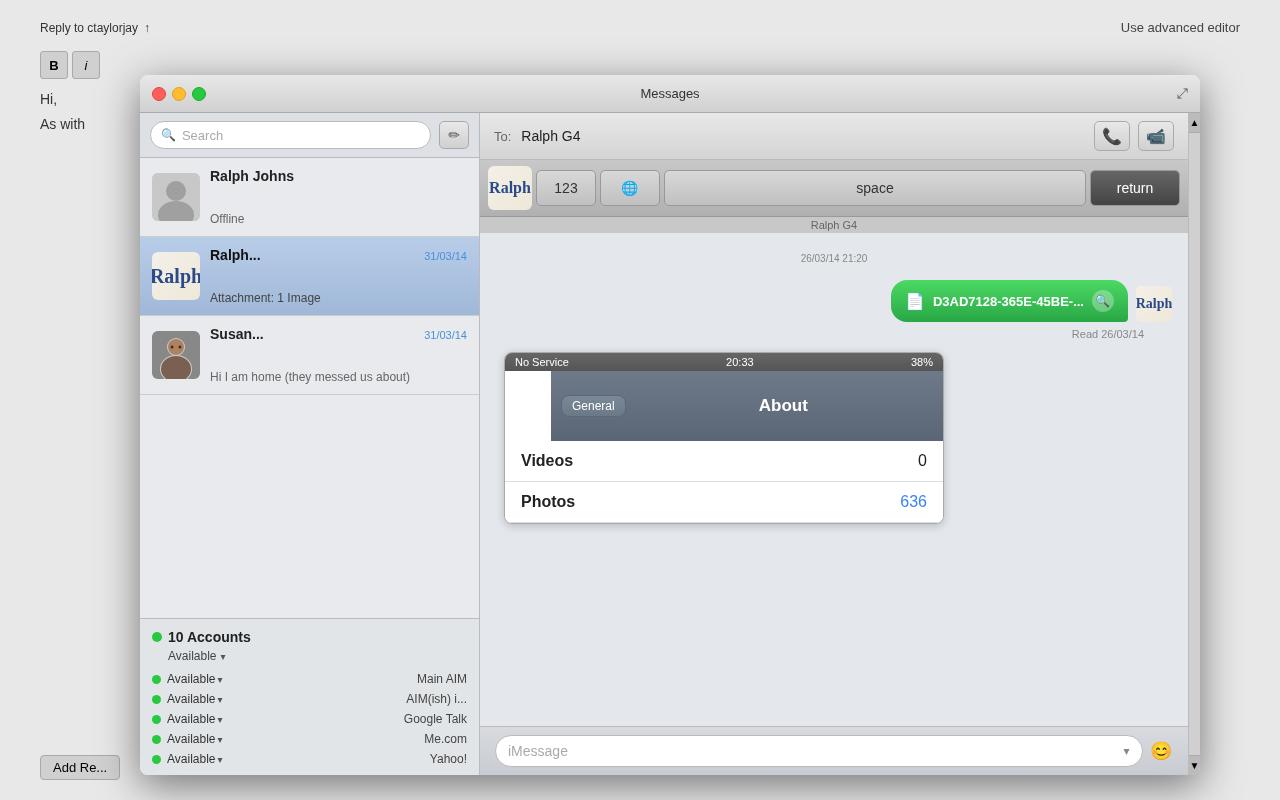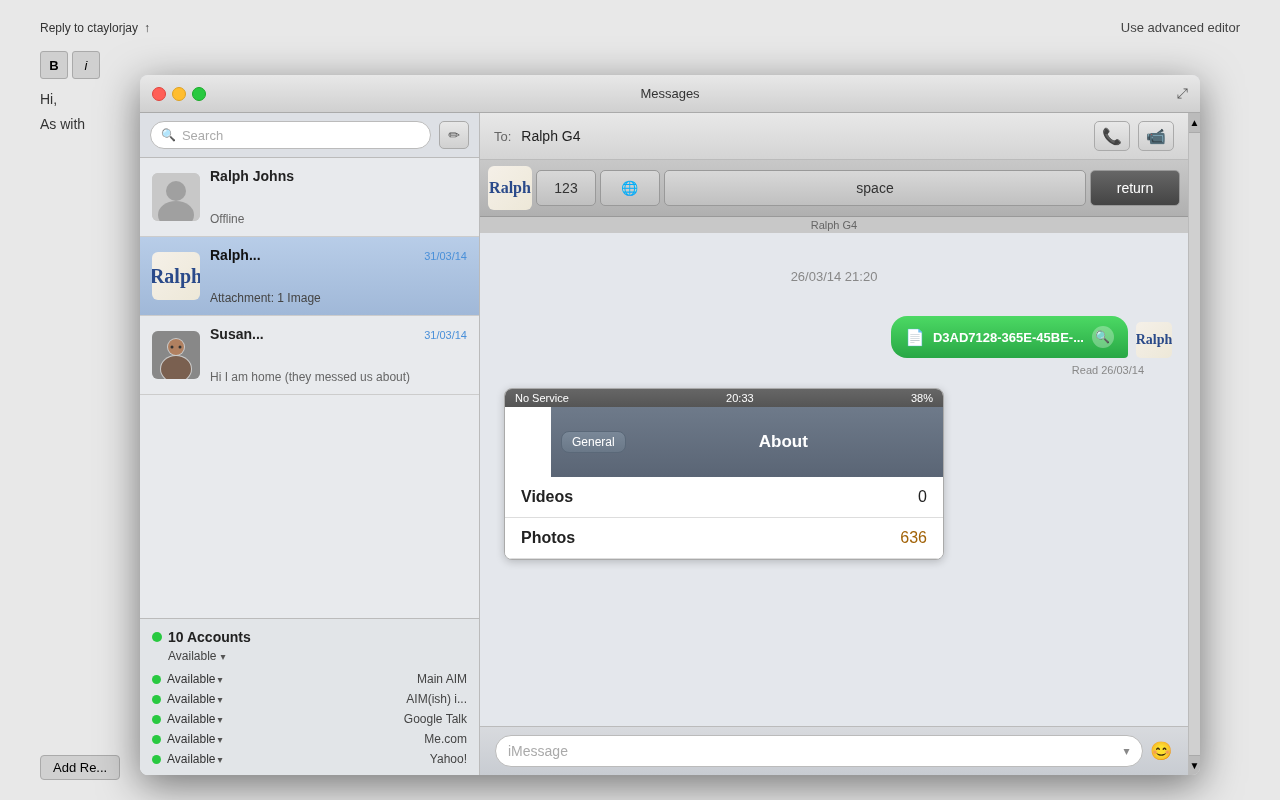--- a/index.html
+++ b/index.html
@@ -370,23 +370,23 @@
     .chat-messages {
       flex: 1;
       overflow-y: auto;
       padding: 16px;
       display: flex;
       flex-direction: column;
       gap: 12px;
     }
     .timestamp-center {
       text-align: center;
-      font-size: 13px;
+      font-size: 10px;
       color: #888;
-      margin: 20px 0;
+      margin: 4px 0;
     }
     .message-row {
       display: flex;
       align-items: flex-end;
       gap: 8px;
     }
     .message-row.sent {
       justify-content: flex-end;
     }
     .message-bubble {
@@ -754,21 +754,21 @@
             <button class="phone-nav-back">General</button>
             <div class="phone-nav-title">About</div>
           </div>
           <div class="phone-table">
             <div class="phone-table-row">
               <span class="row-label">Videos</span>
               <span class="row-value black">0</span>
             </div>
             <div class="phone-table-row">
               <span class="row-label">Photos</span>
-              <span class="row-value" style="color:#a16207;">636</span>
+              <span class="row-value" style="color:#3b82f6;">636</span>
             </div>
           </div>
         </div>
       </div>
 
       <div class="chat-input-area">
         <div class="imessage-input">
           <span style="color:#aaa; flex:1;">iMessage</span>
           <span class="input-dropdown">▾</span>
         </div>

